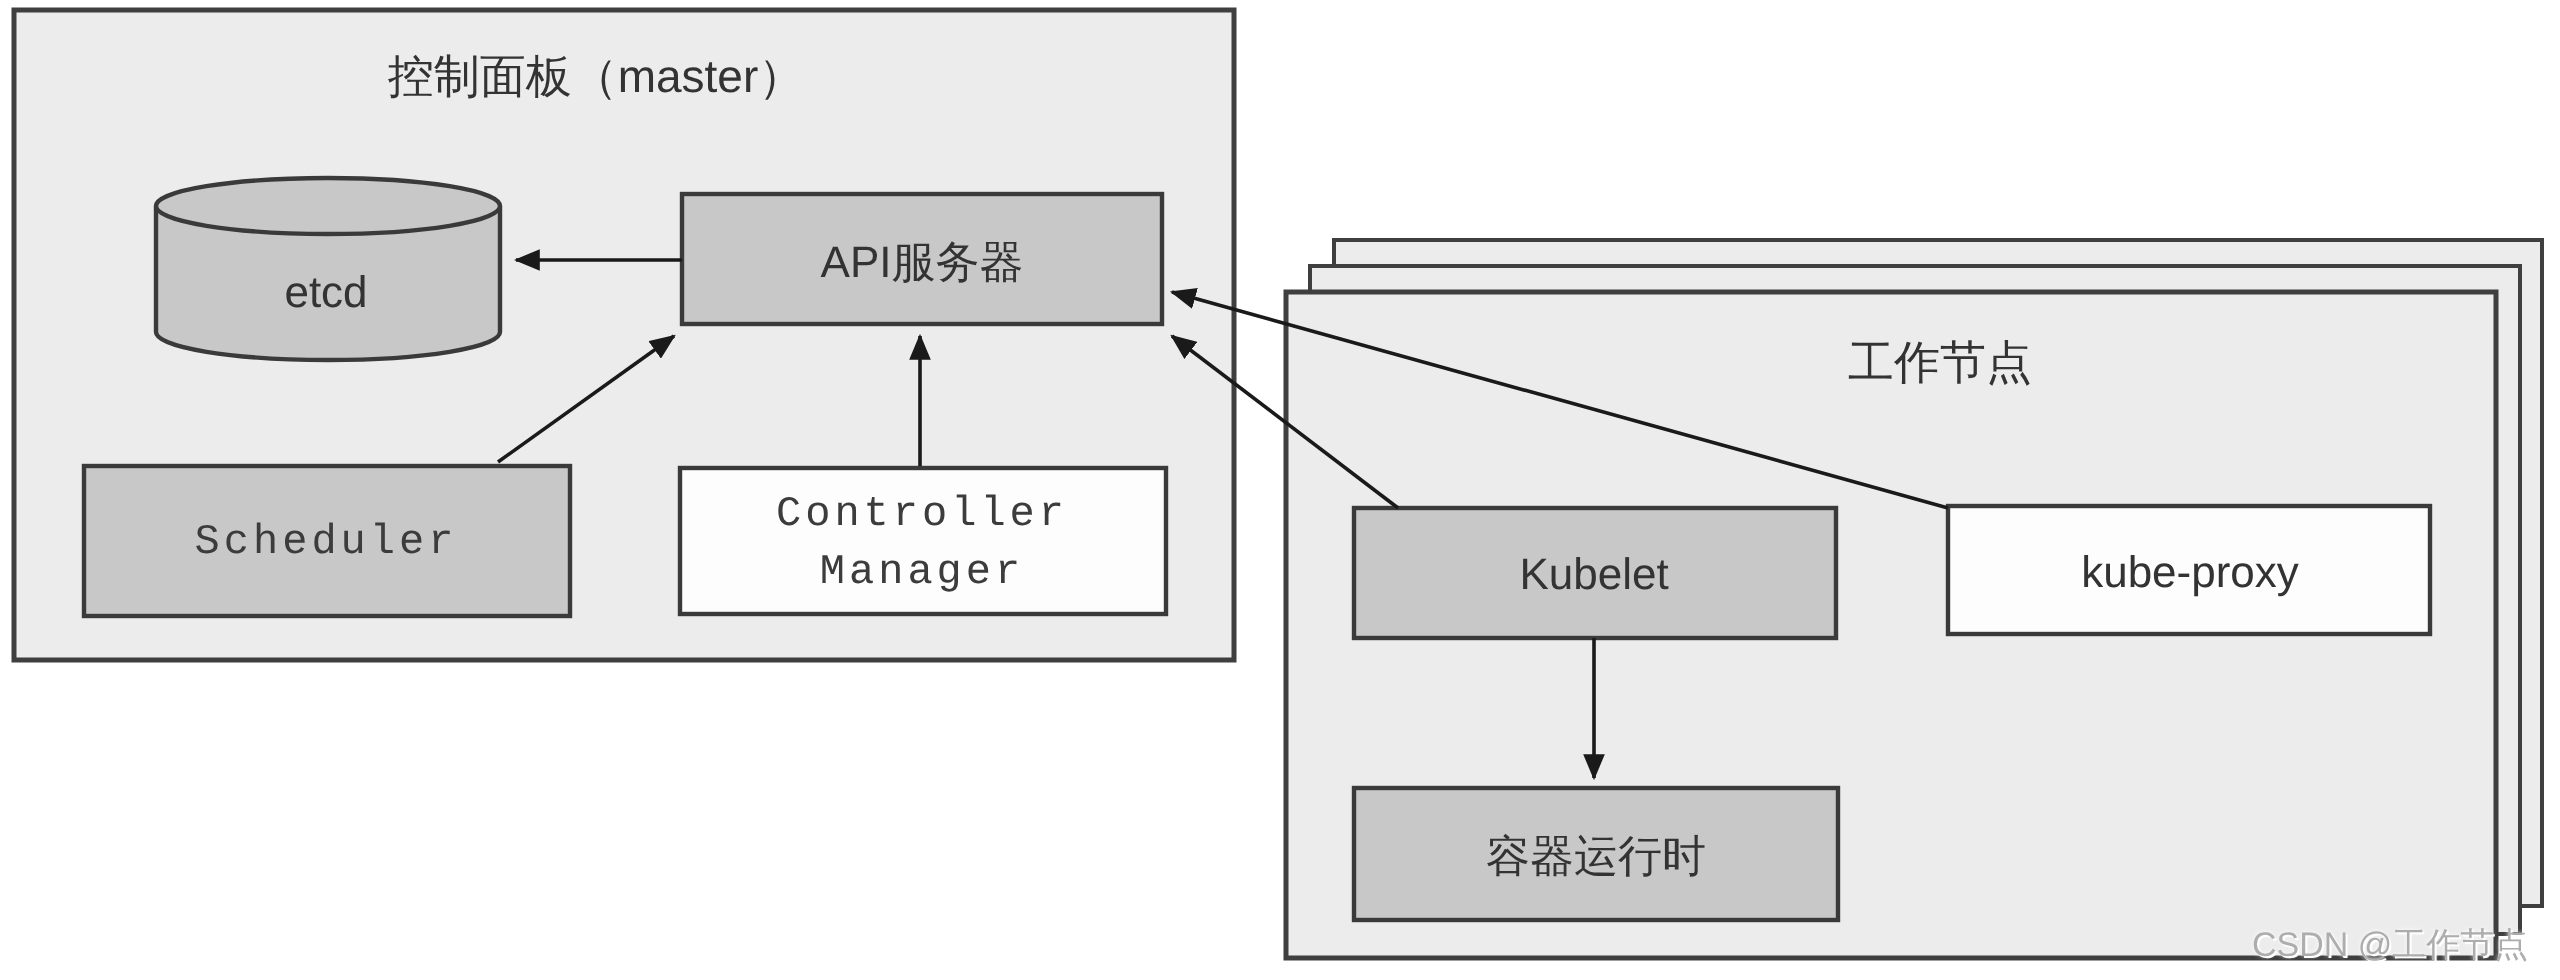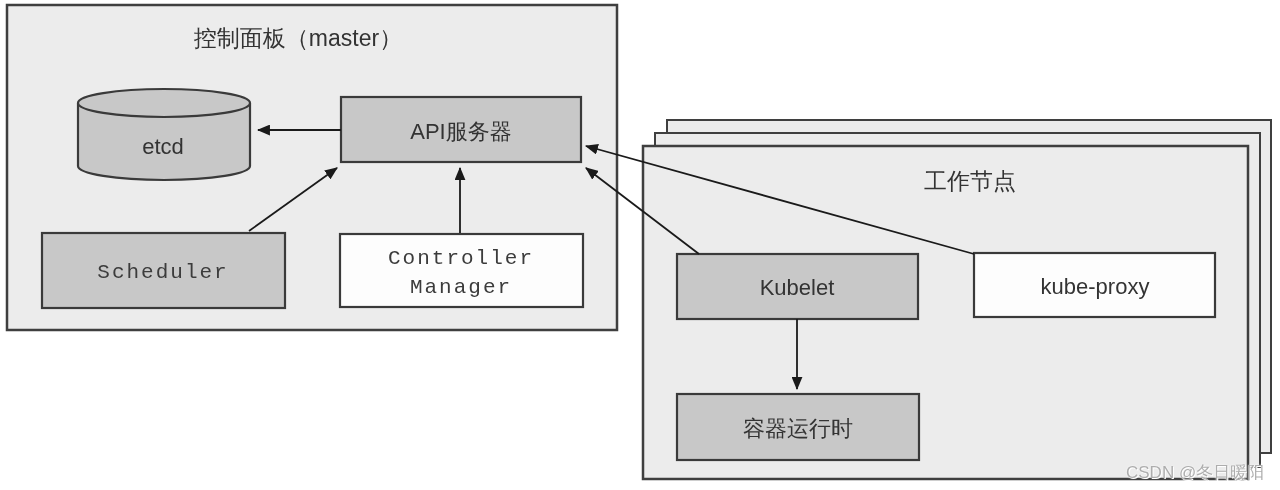--- a/index.html
+++ b/index.html
@@ -107,14 +107,14 @@
     <g stroke="#1a1a1a" stroke-width="1.8">
       <line x1="341" y1="130" x2="258" y2="130" marker-end="url(#arrow)"></line>
       <line x1="249" y1="231" x2="337" y2="168" marker-end="url(#arrow)"></line>
       <line x1="460" y1="233" x2="460" y2="168" marker-end="url(#arrow)"></line>
       <line x1="699" y1="254" x2="586" y2="168" marker-end="url(#arrow)"></line>
       <line x1="974" y1="254" x2="586" y2="146" marker-end="url(#arrow)"></line>
       <line x1="797" y1="319" x2="797" y2="389" marker-end="url(#arrow)"></line>
     </g>
   </svg>
 
-  <div class="watermark-csdn">CSDN @冬日暖阳</div>
+  <div class="watermark-csdn">CSDN @工作节点</div>
 </div>
 
 </body></html>

